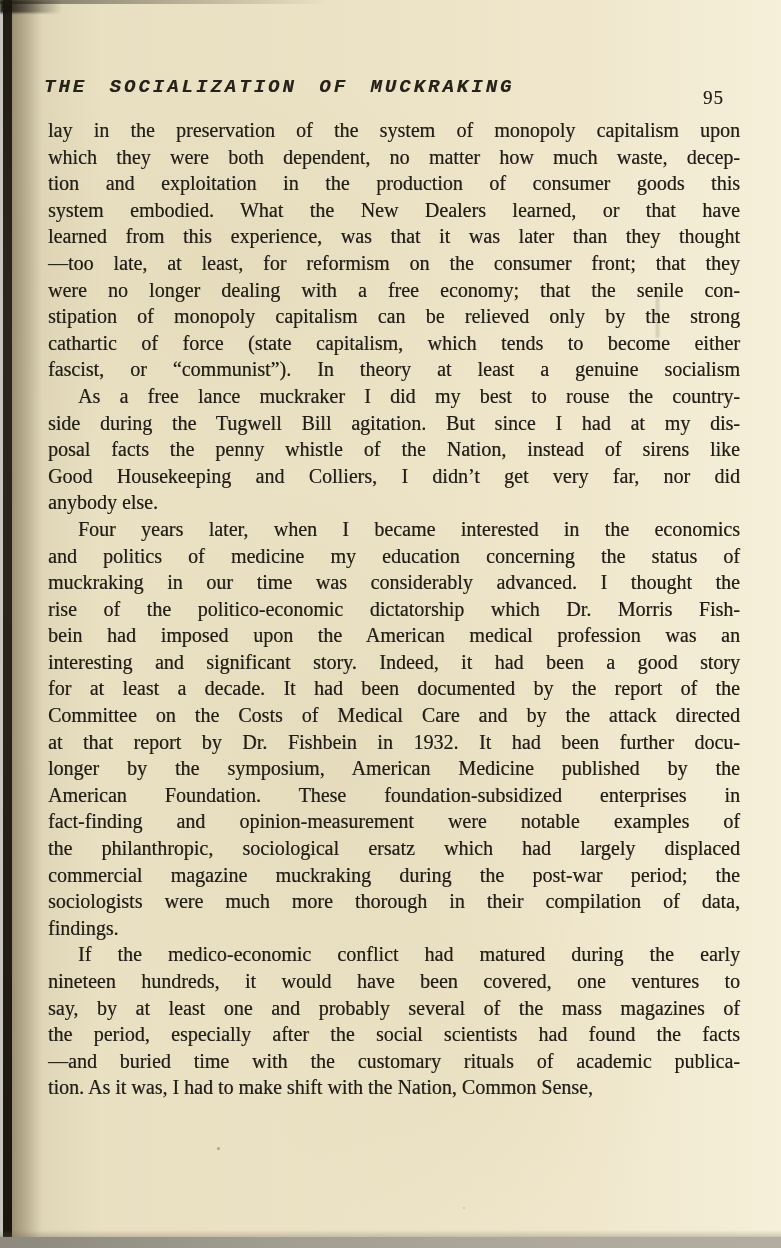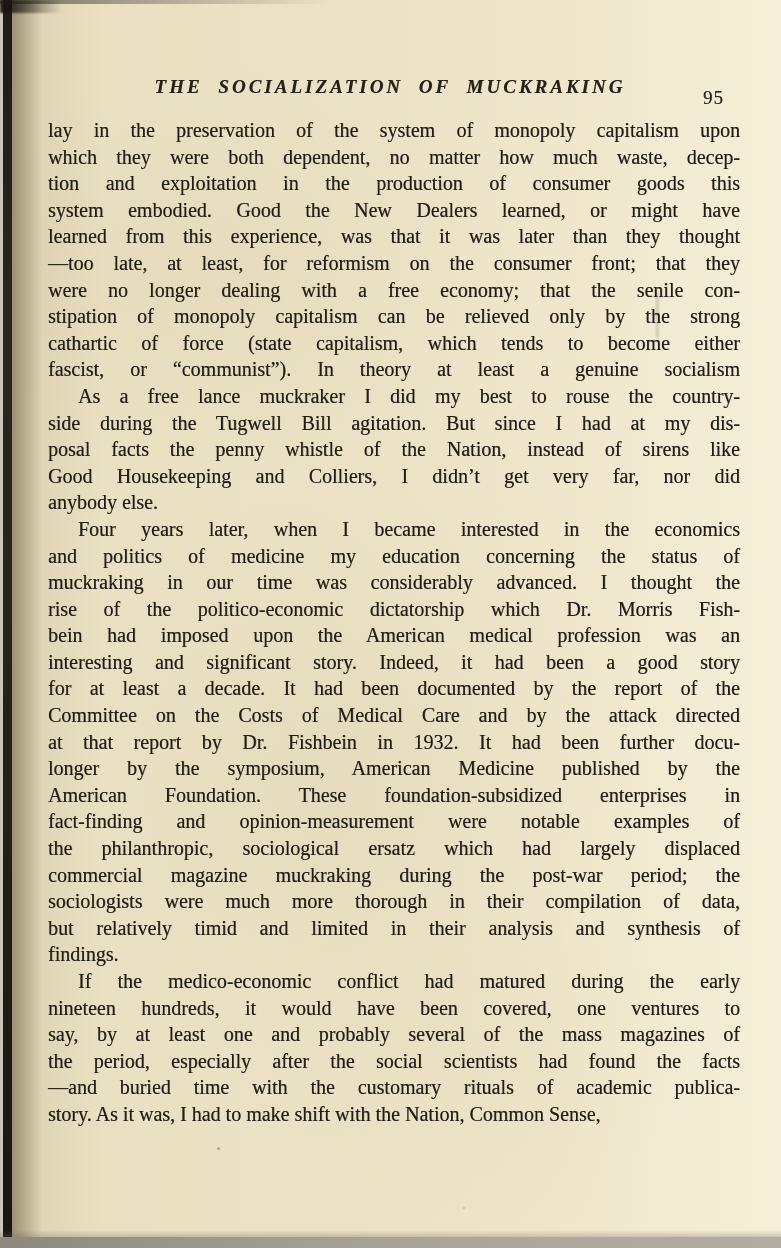--- a/index.html
+++ b/index.html
@@ -36,24 +36,25 @@
     background:linear-gradient(to top, rgba(105,99,86,0.30), rgba(105,99,86,0)); }
   .speck { position:absolute; border-radius:50%; background:rgba(84,74,52,0.40); }
   .speck-a { left:217px; top:1147px; width:3px; height:3px; }
   .speck-b { left:463px; top:1207px; width:2px; height:2px; opacity:.6; }
   .smudge { position:absolute; left:656px; top:292px; width:3px; height:46px;
     background:rgba(118,112,96,0.28); border-radius:2px; filter:blur(1px); }
 
   
   .header { position:absolute; top:76px; left:44px; width:692px; height:28px; color:#26221a; }
   .running-title {
-    position:absolute; left:0; right:0; text-align:center;
+    position:absolute; left:0; right:0; text-align:left;
     font-style:italic; font-weight:bold; font-size:19px;
     letter-spacing:3px; word-spacing:8px;
     text-shadow: 0.3px 0 0 rgba(38,34,26,0.5);
+    font-family: Liberation Mono, monospace;
   }
   .page-number {
     position:absolute; right:12px; top:11px;
     font-size:19px; letter-spacing:1px;
     text-shadow: 0.3px 0 0 rgba(38,34,26,0.5);
   }
 
   
   .body-text {
     position:absolute; top:117px; left:48px; width:692px;
@@ -84,21 +85,21 @@
   <div class="header">
     <div class="running-title">THE SOCIALIZATION OF MUCKRAKING</div>
     <div class="page-number">95</div>
   </div>
 
   <div class="body-text">
       <div>
         <div class="line"><span>lay in the preservation of the system of monopoly capitalism upon</span></div>
         <div class="line"><span>which they were both dependent, no matter how much waste, decep-</span></div>
         <div class="line"><span>tion and exploitation in the production of consumer goods this</span></div>
-        <div class="line"><span>system embodied. Good the New Dealers learned, or might have</span></div>
+        <div class="line"><span>system embodied. What the New Dealers learned, or that have</span></div>
         <div class="line"><span>learned from this experience, was that it was later than they thought</span></div>
         <div class="line"><span>—too late, at least, for reformism on the consumer front; that they</span></div>
         <div class="line"><span>were no longer dealing with a free economy; that the senile con-</span></div>
         <div class="line"><span>stipation of monopoly capitalism can be relieved only by the strong</span></div>
         <div class="line"><span>cathartic of force (state capitalism, which tends to become either</span></div>
         <div class="line"><span>fascist, or “communist”). In theory at least a genuine socialism</span></div>
       </div>
       <div>
         <div class="line first-indent"><span>As a free lance muckraker I did my best to rouse the country-</span></div>
         <div class="line"><span>side during the Tugwell Bill agitation. But since I had at my dis-</span></div>
@@ -115,25 +116,24 @@
         <div class="line"><span>interesting and significant story. Indeed, it had been a good story</span></div>
         <div class="line"><span>for at least a decade. It had been documented by the report of the</span></div>
         <div class="line"><span>Committee on the Costs of Medical Care and by the attack directed</span></div>
         <div class="line"><span>at that report by Dr. Fishbein in 1932. It had been further docu-</span></div>
         <div class="line"><span>longer by the symposium, </span><span class="it">American Medicine</span><span> published by the</span></div>
         <div class="line"><span>American Foundation. These foundation-subsidized enterprises in</span></div>
         <div class="line"><span>fact-finding and opinion-measurement were notable examples of</span></div>
         <div class="line"><span>the philanthropic, sociological </span><span class="it">ersatz</span><span> which had largely displaced</span></div>
         <div class="line"><span>commercial magazine muckraking during the post-war period; the</span></div>
         <div class="line"><span>sociologists were much more thorough in their compilation of data,</span></div>
-        <div class="line"><span>but relatively timid and limited in their analysis and synthesis of</span></div>
         <div class="line last"><span>findings.</span></div>
       </div>
       <div>
         <div class="line first-indent"><span>If the medico-economic conflict had matured during the early</span></div>
         <div class="line"><span>nineteen hundreds, it would have been covered, one ventures to</span></div>
         <div class="line"><span>say, by at least one and probably several of the mass magazines of</span></div>
         <div class="line"><span>the period, especially after the social scientists had found the facts</span></div>
         <div class="line"><span>—and buried time with the customary rituals of academic publica-</span></div>
-        <div class="line last"><span>story. As it was, I had to make shift with the </span><span class="it">Nation, Common Sense,</span></div>
+        <div class="line last"><span>tion. As it was, I had to make shift with the </span><span class="it">Nation, Common Sense,</span></div>
       </div>
     </div>
 </div>
 
 </body></html>

